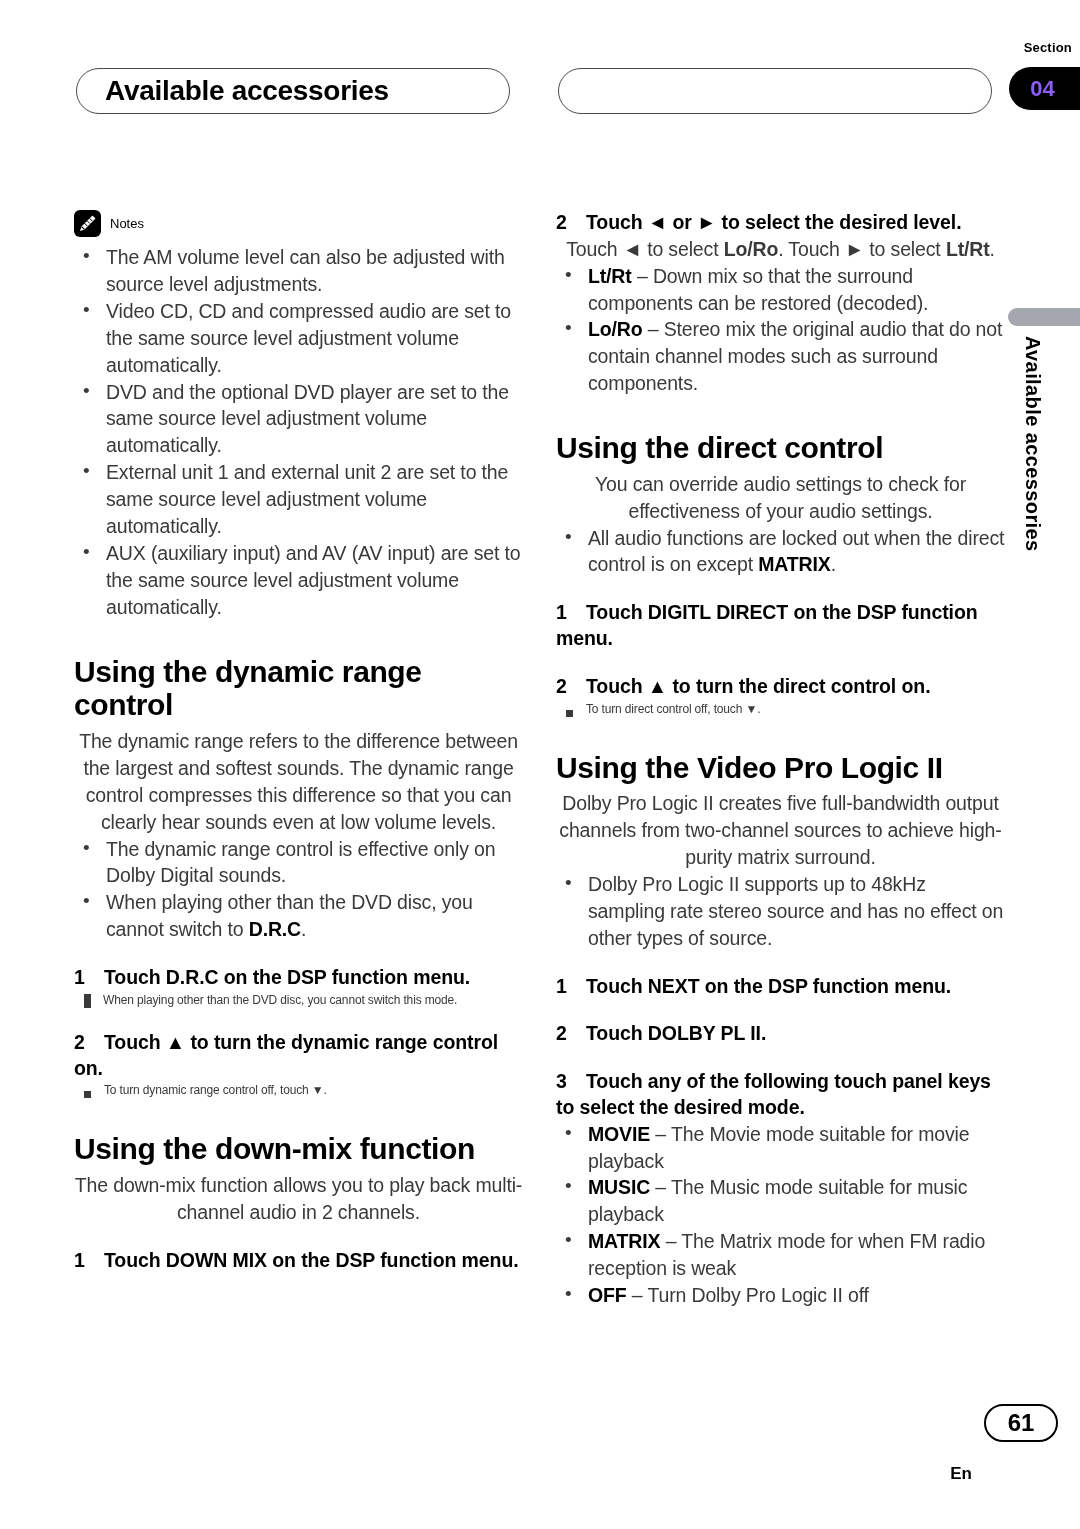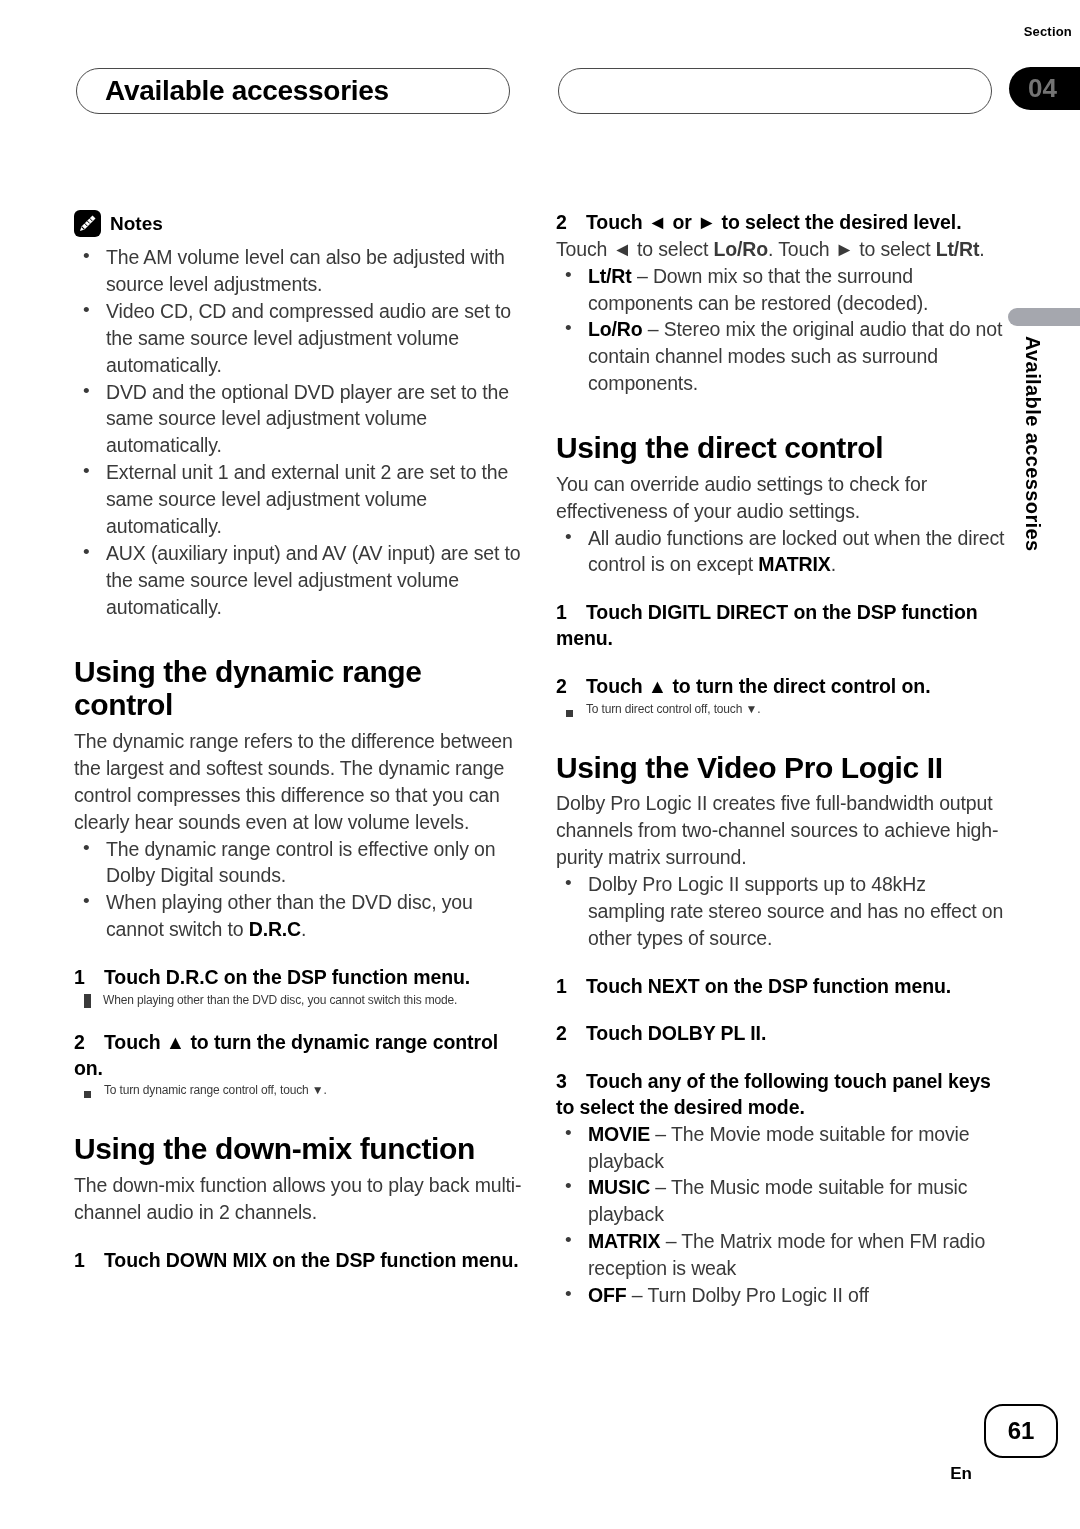--- a/index.html
+++ b/index.html
@@ -48,35 +48,35 @@
     width: 434px;
     height: 46px;
     border: 1.5px solid #4a4a4a;
     border-radius: 24px;
     background: #fff;
     box-sizing: border-box;
   }
   .section-label {
     position: absolute;
     right: 8px;
-    top: 24px;
+    top: 40px;
     font-size: 13px;
     font-weight: bold;
     letter-spacing: 0.2px;
   }
   .section-badge {
     position: absolute;
     left: 1009px;
     top: 67px;
     width: 71px;
     height: 43px;
     background: #000;
     border-radius: 22px 0 0 22px;
-    color: #737373;
-    font-size: 26px;
+    color: #8b5cf6;
+    font-size: 22px;
     font-weight: bold;
     display: flex;
     align-items: center;
     justify-content: center;
     padding-right: 4px;
     box-sizing: border-box;
   }
 
   
   .side-tab-bar {
@@ -121,30 +121,31 @@
   .note-icon {
     width: 27px;
     height: 27px;
     background: #000;
     border-radius: 6px;
     position: relative;
     flex: 0 0 auto;
   }
   .note-icon svg { position: absolute; left: 4px; top: 4px; }
   .notes-head .lbl {
-    font-size: 19px;
-    font-weight: bold;
+    font-size: 13px;
+    font-weight: normal;
   }
 
   p.body {
     margin: 0;
     font-size: 19.5px;
     line-height: 1.38;
     color: #3a3a3a;
     letter-spacing: -0.15px;
+    text-align: center;
   }
   h2.sec {
     margin: 0 0 6px 0;
     font-size: 30px;
     font-weight: bold;
     color: #000;
     letter-spacing: -0.4px;
     line-height: 1.12;
   }
   .spacer-lg { height: 34px; }
@@ -217,21 +218,21 @@
     right: 108px;
     top: 1464px;
     font-size: 17px;
     font-weight: bold;
   }
   .footer-page {
     position: absolute;
     right: 22px;
     top: 1404px;
     width: 74px;
-    height: 54px;
+    height: 38px;
     border: 2px solid #000;
     border-radius: 19px;
     display: flex;
     align-items: center;
     justify-content: center;
     font-size: 24px;
     font-weight: bold;
     box-sizing: border-box;
   }
 </style>

